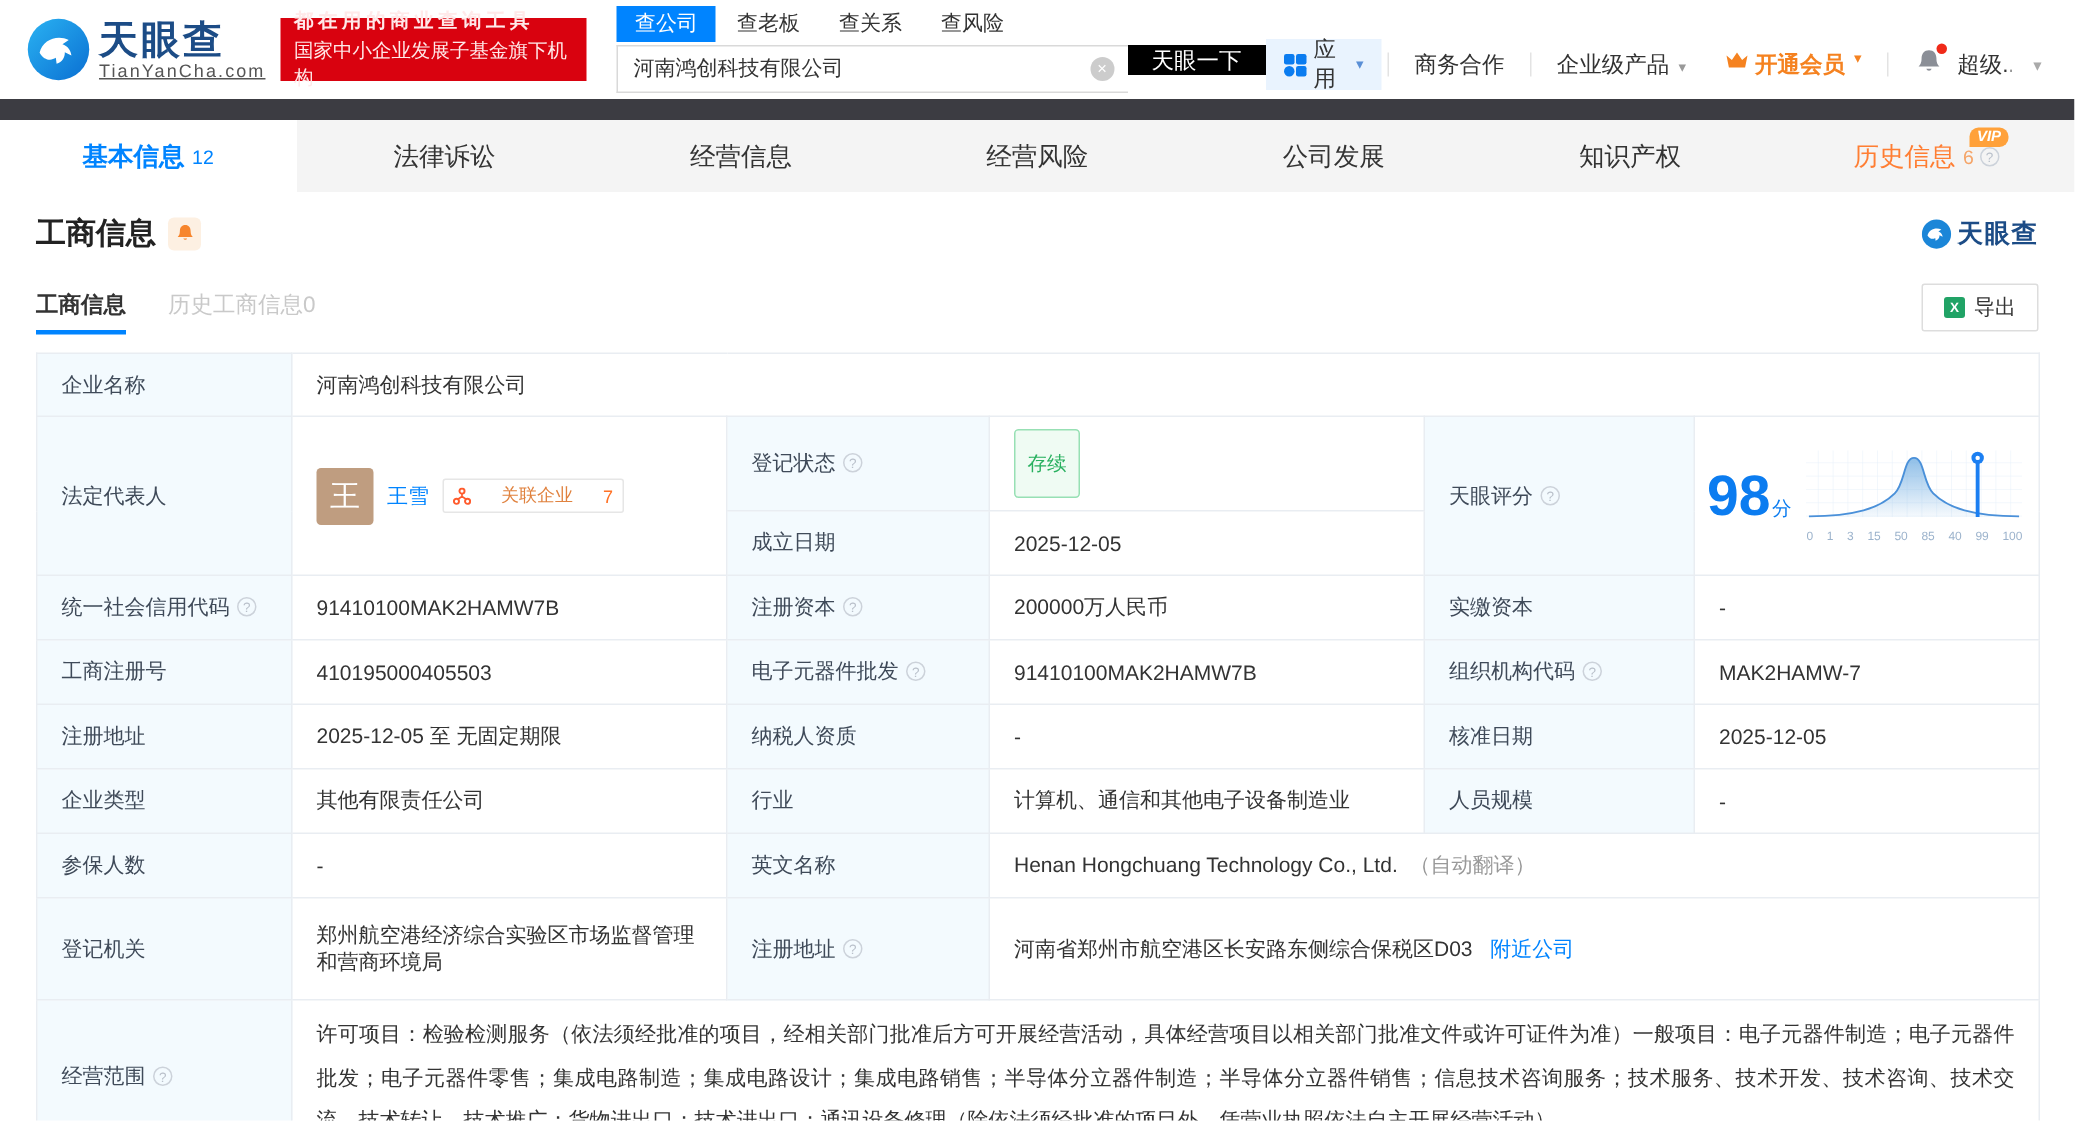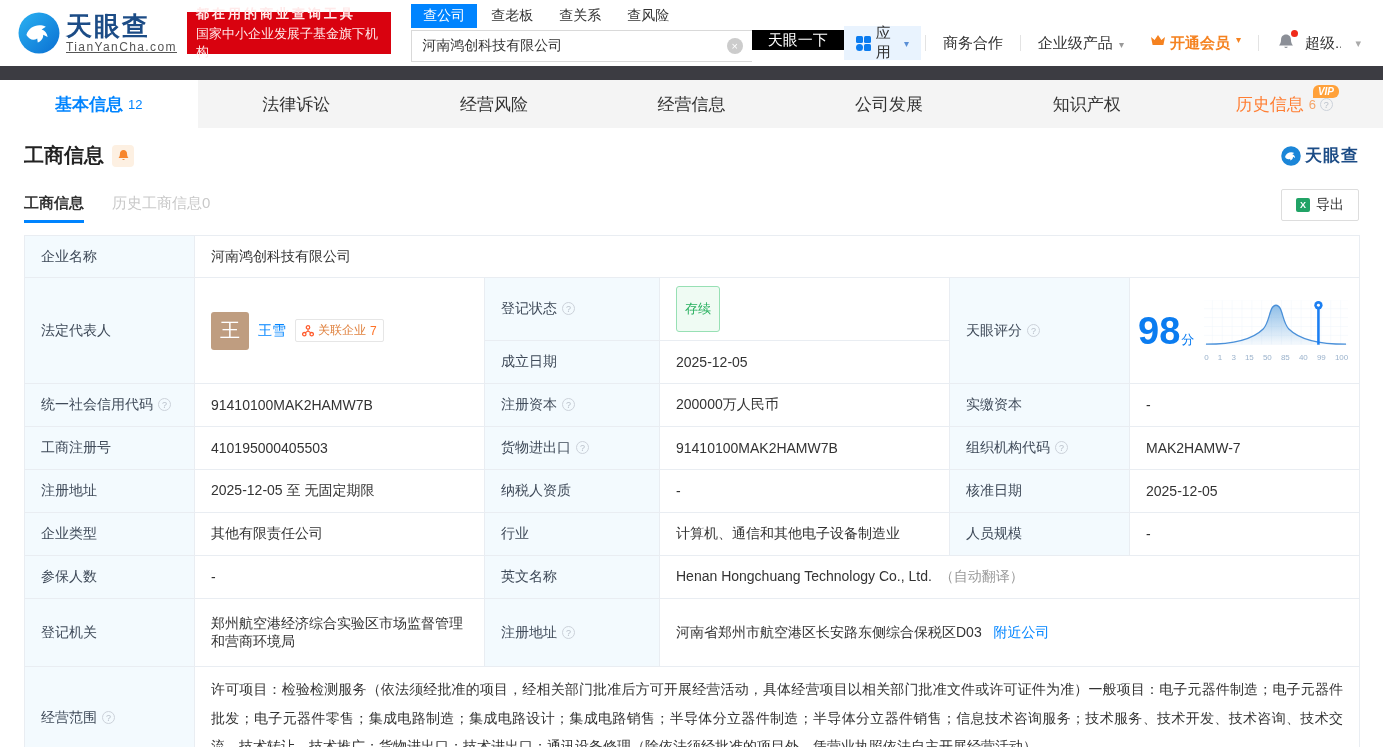--- a/index.html
+++ b/index.html
@@ -87,21 +87,21 @@
   table.info { width:1335px; border-collapse:collapse; table-layout:fixed; margin-top:12px; font-size:14px; }
   table.info td { border:1px solid #e9edf2; padding:8px 16px; vertical-align:middle; word-break:break-all; }
   td.lbl { background:#f3fafe; color:#3f4a59; }
   td.val { color:#333; }
   .q-ic { display:inline-block; width:13px; height:13px; border:1px solid #ccd2da; border-radius:50%; color:#b9c0ca;
     font-size:9px; line-height:12px; text-align:center; margin-left:5px; vertical-align:1px; cursor:pointer; }
   .rep-cell { display:flex; align-items:center; gap:9px; }
   .avatar { width:38px; height:38px; background:#bf9d80; color:#fff; border-radius:3px; font-size:20px;
     display:flex; align-items:center; justify-content:center; flex:0 0 38px; }
   a.blue, .blue-link { color:#0084ff; text-decoration:none; cursor:pointer;text-align:right; }
-  .rel-badge { display:inline-flex; align-items:center; gap:4px; border:1px solid #e6e6e6; border-radius:2px;
+  .rel-badge { display:inline-flex; align-items:center; gap:20px; border:1px solid #e6e6e6; border-radius:2px;
     padding:2px 6px; font-size:12px; color:#e0823f; cursor:pointer; white-space:nowrap; }
   .rel-badge .cnt { color:#ff7226; }
   .status-badge { display:inline-block; color:#28b05f; background:#effbf3; border:1px solid #97e0b4;
     border-radius:3px; padding:13px 8px; font-size:13px; }
   .score-cell-inner { display:flex; align-items:center; gap:8px; }
   .score-num { color:#0b7cf0; font-size:38px; font-weight:bold; line-height:1; }
   .score-unit { color:#0b7cf0; font-size:13px; margin-left:1px; }
   .curve-box { width:148px; }
   .curve-labels { display:flex; justify-content:space-between; font-size:8px; color:#9cb3cc; padding:0 2px; margin-top:1px; }
   .gray-note { color:#999; margin-left:4px; }
@@ -191,24 +191,24 @@
 
 <div class="tabbar">
   <div class="tb active">
     <span>基本信息</span>
     <span class="cnt">12</span>
   </div>
   <div class="tb">
     <span>法律诉讼</span>
   </div>
   <div class="tb">
+    <span>经营信息</span>
+  </div>
+  <div class="tb">
     <span>经营风险</span>
-  </div>
-  <div class="tb">
-    <span>经营信息</span>
   </div>
   <div class="tb">
     <span>公司发展</span>
   </div>
   <div class="tb">
     <span>知识产权</span>
   </div>
   <div class="tb hist">
     <span class="vip-tag">VIP</span>
     <span>历史信息</span>
@@ -340,21 +340,21 @@
       </td>
       <td class="val">200000万人民币</td>
       <td class="lbl">实缴资本</td>
       <td class="val">-</td>
     </tr>
 
     <tr style="height:43px">
       <td class="lbl">工商注册号</td>
       <td class="val">410195000405503</td>
       <td class="lbl">
-        <span>货物进出口</span><span class="q-ic">?</span>
+        <span>电子元器件批发</span><span class="q-ic">?</span>
       </td>
       <td class="val">91410100MAK2HAMW7B</td>
       <td class="lbl">
         <span>组织机构代码</span><span class="q-ic">?</span>
       </td>
       <td class="val">MAK2HAMW-7</td>
     </tr>
 
     <tr style="height:43px">
       <td class="lbl">注册地址</td>

